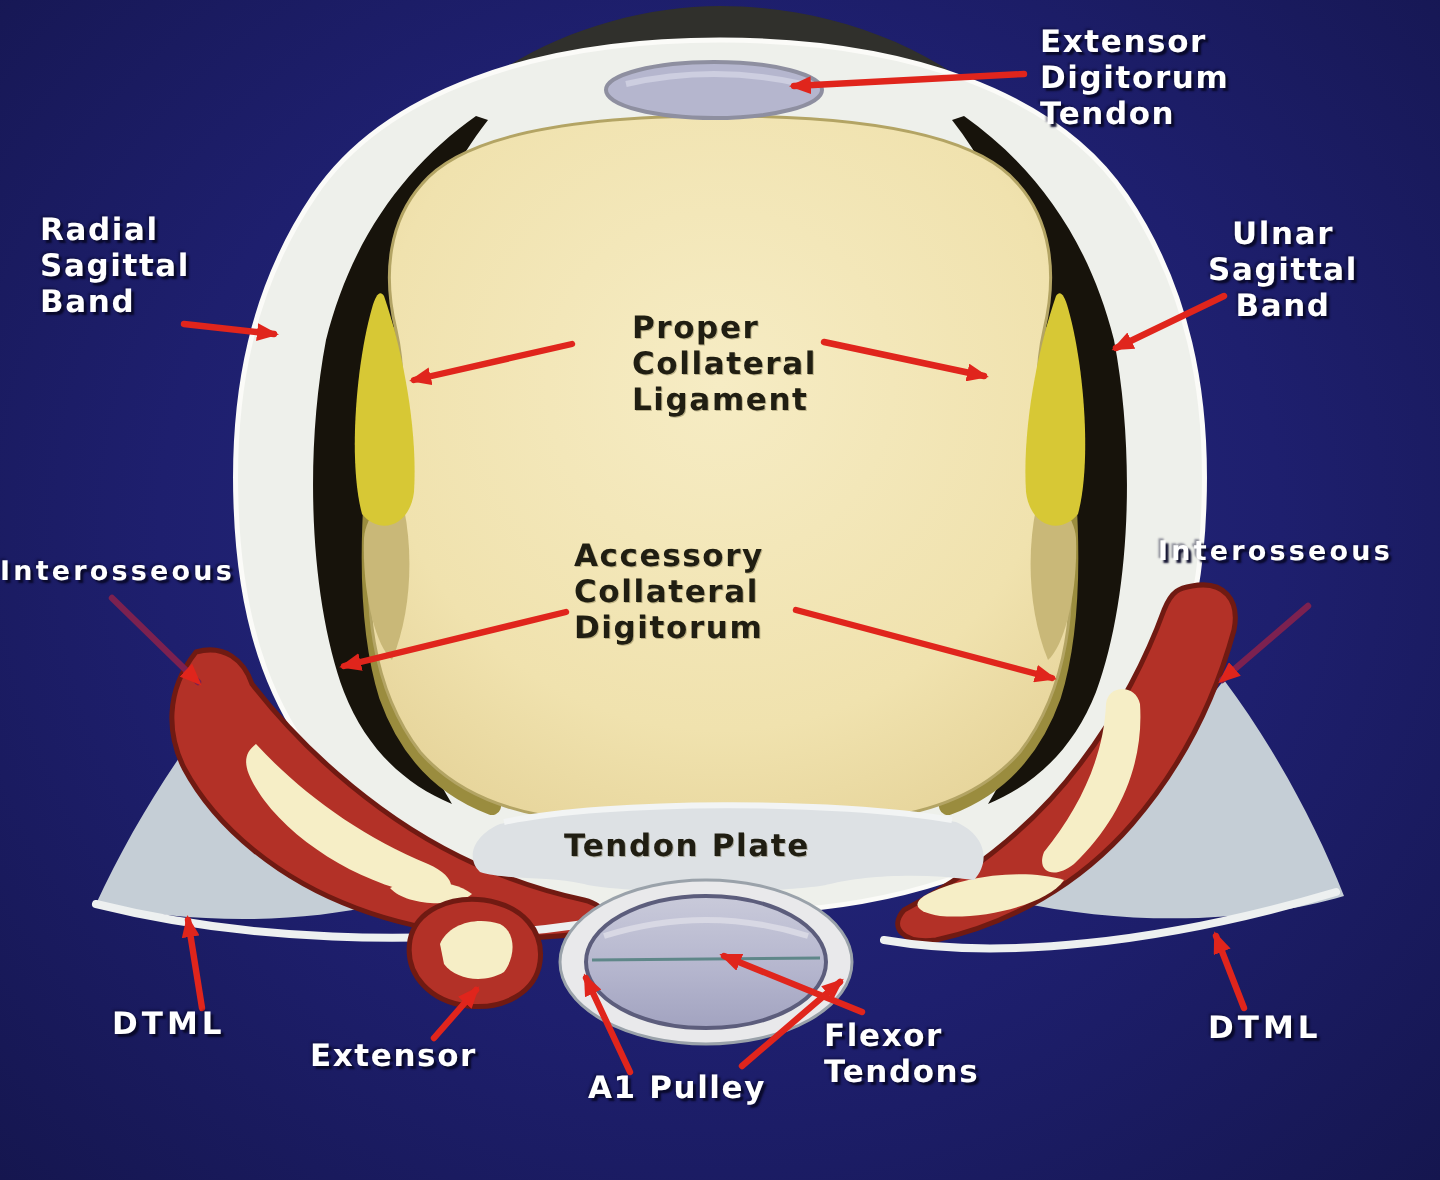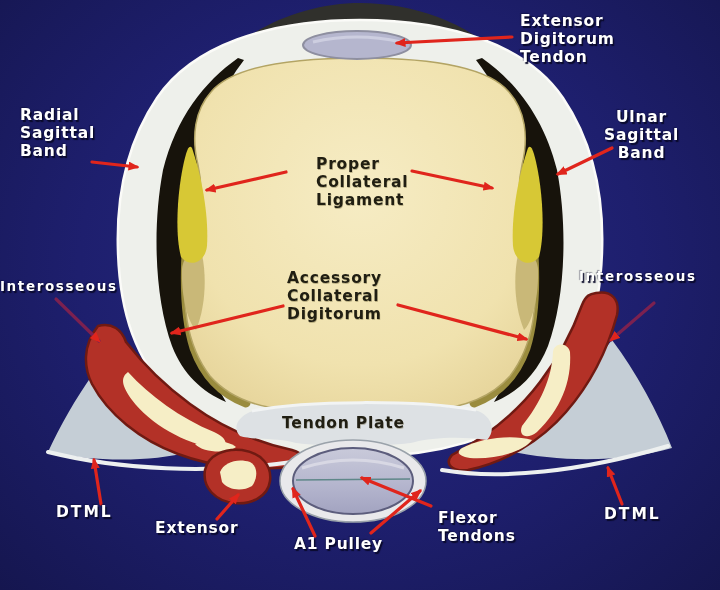--- a/index.html
+++ b/index.html
@@ -124,15 +124,15 @@
   <div class="lbl dark" style="left:287px;top:269px;">Accessory
 Collateral
 Digitorum</div>
   <div class="lbl white small" style="left:0px;top:278px;">Interosseous</div>
   <div class="lbl white small" style="left:579px;top:268px;">Interosseous</div>
   <div class="lbl dark" style="left:282px;top:412px;line-height:22px;">Tendon Plate</div>
   <div class="lbl white wide" style="left:56px;top:503px;">DTML</div>
   <div class="lbl white wide" style="left:604px;top:505px;">DTML</div>
   <div class="lbl white" style="left:155px;top:519px;">Extensor</div>
   <div class="lbl white" style="left:294px;top:535px;">A1 Pulley</div>
-  <div class="lbl white" style="left:438px;top:509px;">Flexor
+  <div class="lbl white" style="left:412px;top:509px;">Flexor
 Tendons</div>
 </div>
 
 </body></html>

